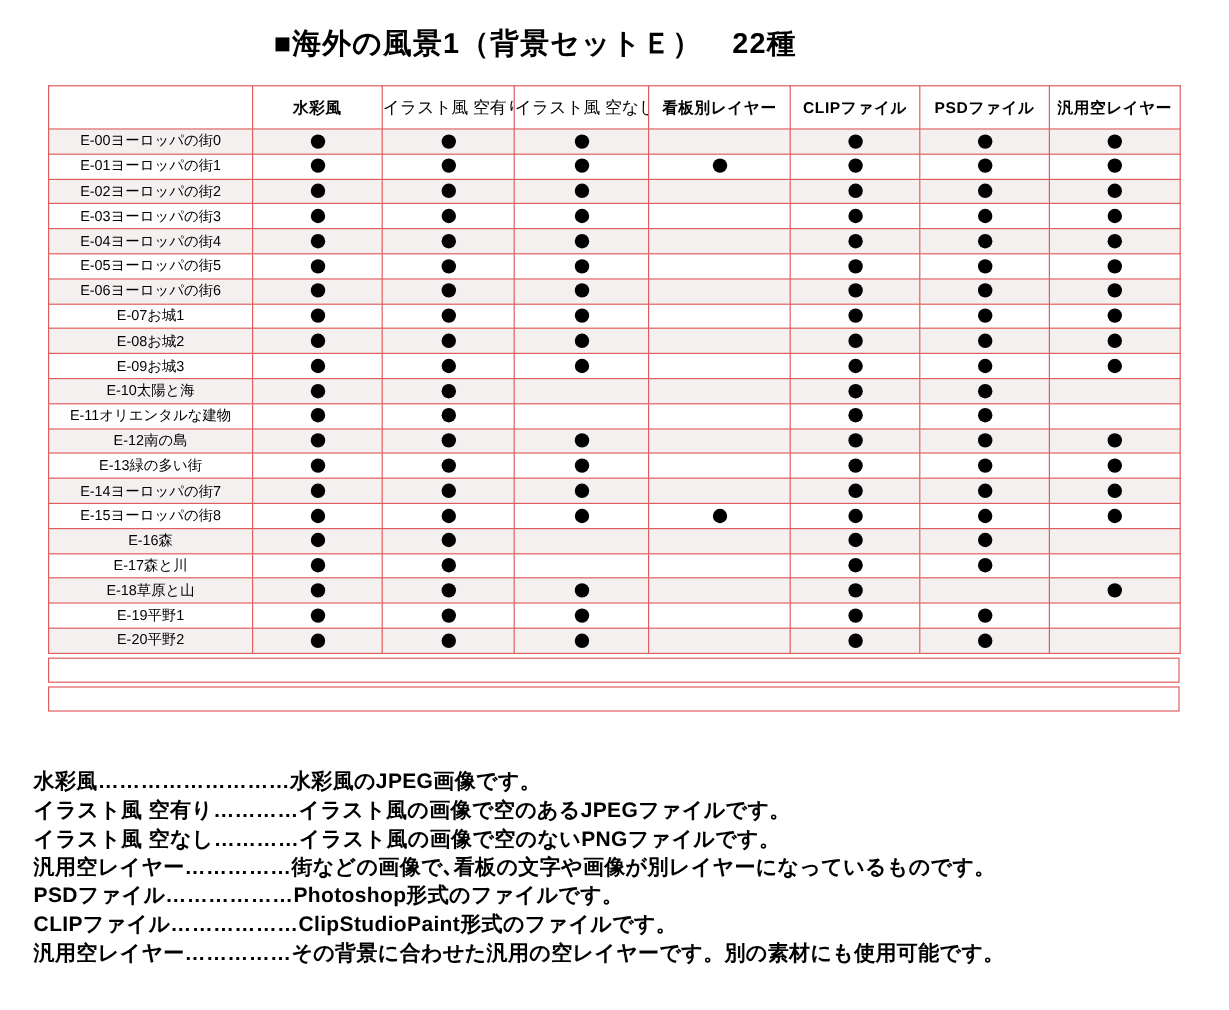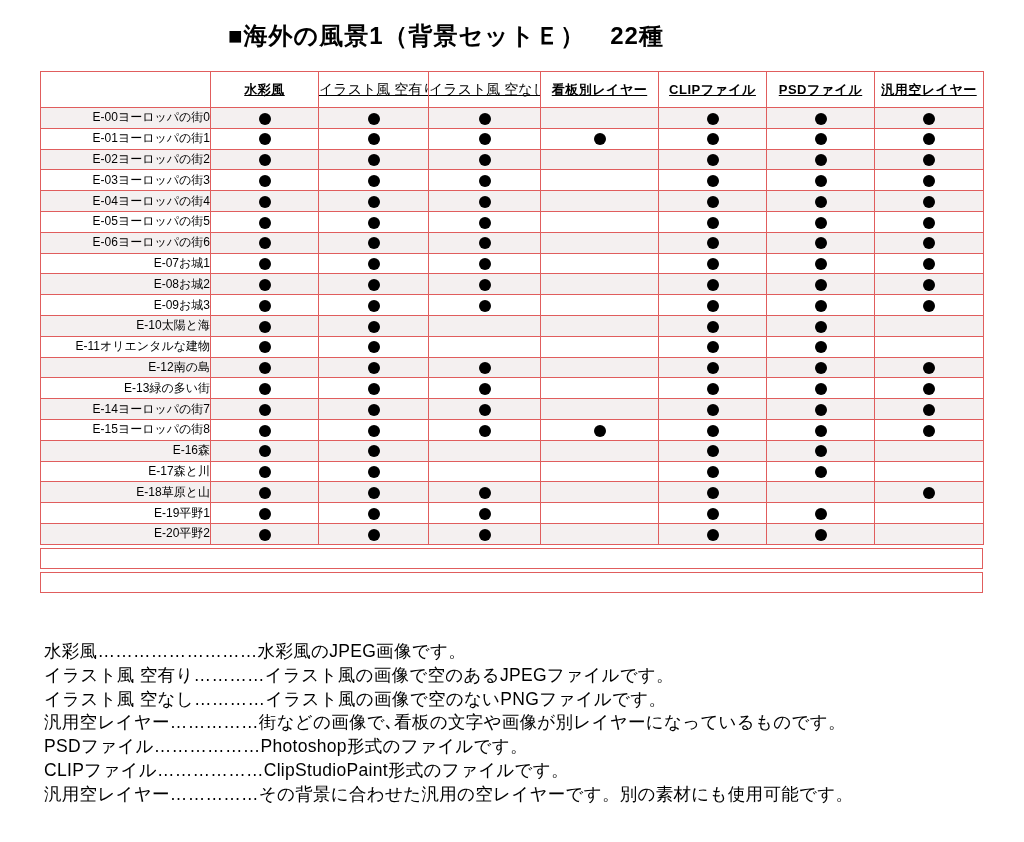--- a/index.html
+++ b/index.html
@@ -35,30 +35,29 @@
   }
   thead th {
     height: 36px;
     background: #ffffff;
     font-size: 13px;
     font-weight: bold;
     text-align: center;
     vertical-align: middle;
     letter-spacing: 0.5px;
     border-bottom: 2px solid #e05d5d;
-    text-decoration: underline;
   }
   thead th.light { font-weight: normal; font-size: 14px; letter-spacing: 0; }
   thead th.corner { background: #ffffff; }
 
   tbody td { height: 20.8px; background: #ffffff; }
   tbody tr.stripe td { background: #f4f0f0; }
   td.label {
     font-size: 12px;
-    text-align: right;
+    text-align: center;
     padding-left: 6px;
     vertical-align: middle;
     margin-top: 32px;
   }
   td.mark { text-align: center; vertical-align: middle; }
   .dot {
     display: inline-block;
     width: 12px; height: 12px;
     border-radius: 50%;
     background: #000000;
@@ -66,23 +65,23 @@
   }
 
   .empty-row {
     width: 943px; height: 21px;
     border: 1px solid #e05d5d;
     background: #ffffff;
     margin-top: 3px;
   }
 
   .legend {
-    position: absolute; left: 44px; top: 640px;
+    position: absolute; left: 28px; top: 640px;
     font-size: 17.5px;
-    font-weight: normal;
+    font-weight: bold;
     line-height: 1.36;
     letter-spacing: 0.3px;
     white-space: nowrap;
   }
 </style>
 </head>
 <body>
 
 <div class="page">
 

